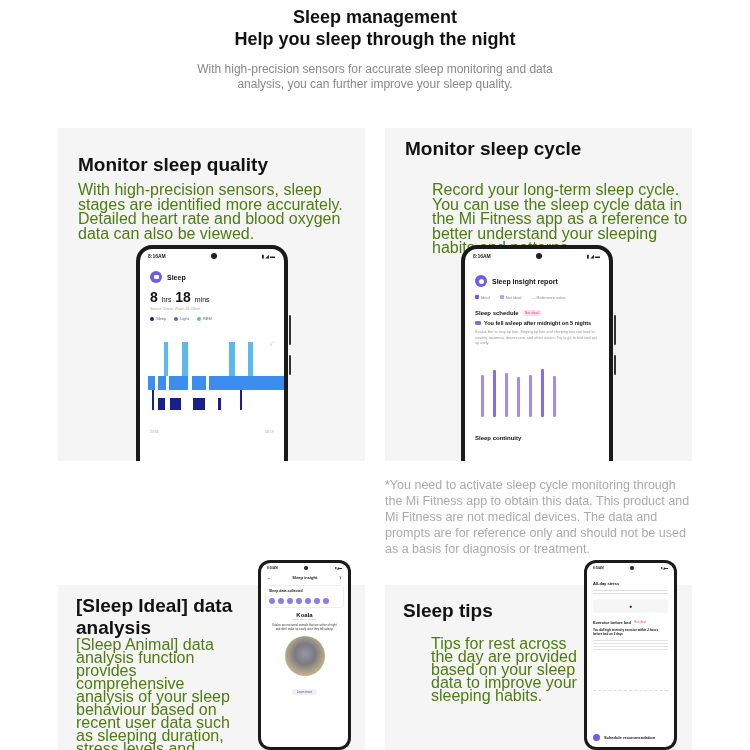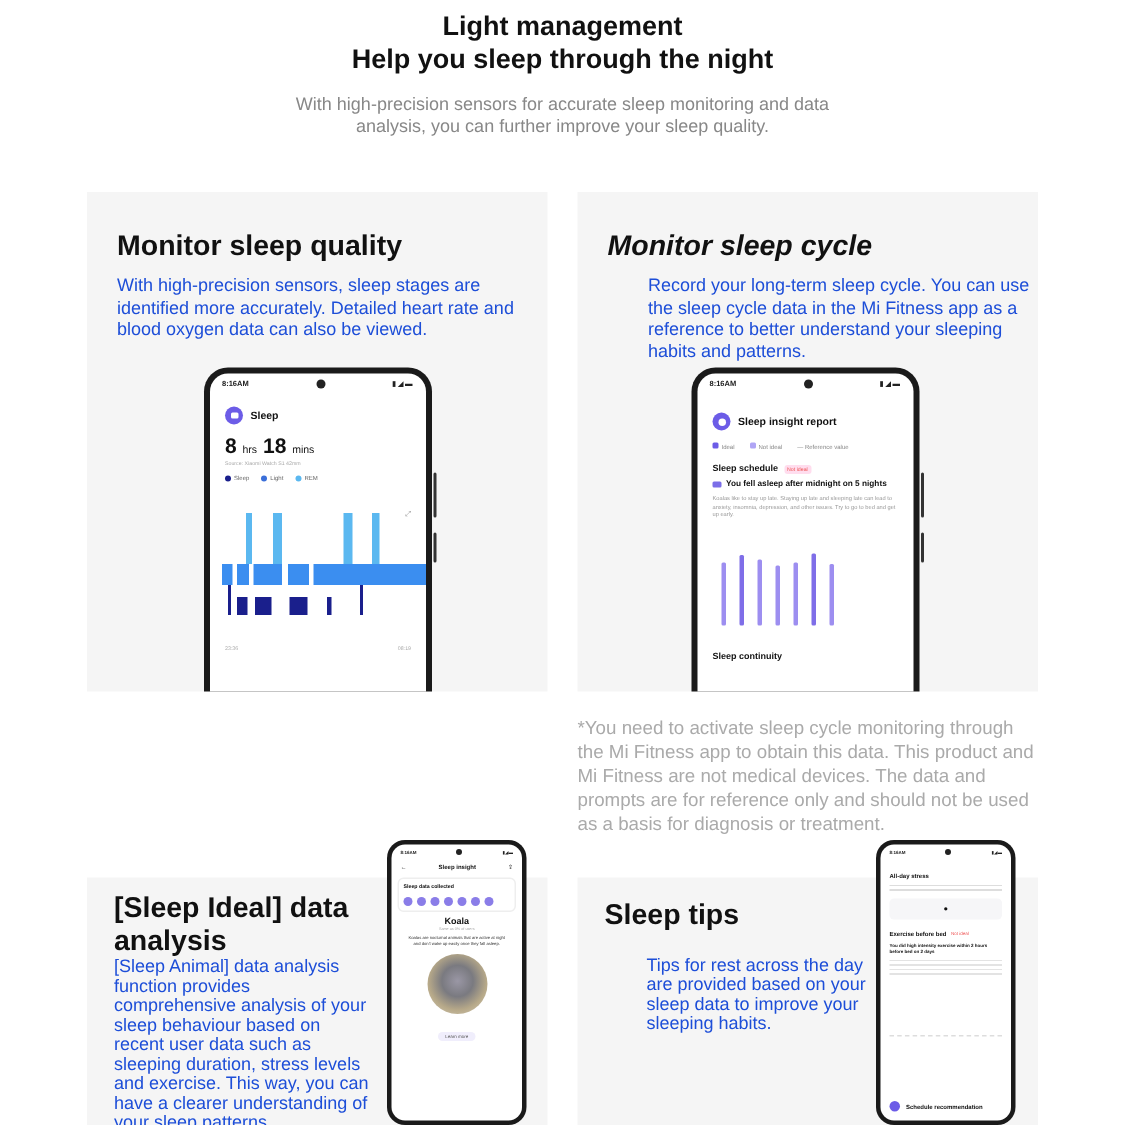--- a/index.html
+++ b/index.html
@@ -5,21 +5,21 @@
   * { box-sizing: border-box; margin: 0; padding: 0; }
   html, body { width: 750px; height: 750px; background: #ffffff; overflow: hidden; }
   body { font-family: "Liberation Sans", "DejaVu Sans", sans-serif; color: #111; position: relative; }
 
   .header { position: absolute; top: 6px; left: 0; width: 750px; text-align: center; }
   .header h1 { font-size: 18px; line-height: 22px; font-weight: bold; color: #111; }
   .header p { margin-top: 12px; font-size: 12px; line-height: 15px; color: #888; padding: 0 185px; }
 
   .card { position: absolute; background: #f5f5f5; overflow: hidden; }
   .card-title { position: absolute; font-size: 19px; font-weight: bold; color: #111; line-height: 22px; }
-  .card-desc { position: absolute; font-size: 12px; line-height: 14.5px; color: #1d4ed8; }
+  .card-desc { position: absolute; font-size: 16px; line-height: 14.5px; color: #4d7c0f; }
 
   .phone { position: absolute; background: #1a1a1a; border-radius: 16px; padding: 4px; }
   .screen { width: 100%; height: 100%; background: #fff; border-radius: 12px; overflow: hidden; position: relative; }
   .status { display: flex; justify-content: space-between; align-items: center; padding: 4px 8px; font-size: 5px; color: #222; font-weight: bold; }
   .camera { width: 6px; height: 6px; border-radius: 50%; background: #222; }
   .status-icons { font-size: 5px; letter-spacing: 1px; }
   .side-btn { position: absolute; right: -3px; width: 2px; background: #333; border-radius: 1px; }
 
   .app-head { display: flex; align-items: center; gap: 5px; padding: 8px 10px 4px; }
   .app-icon { width: 12px; height: 12px; border-radius: 50%; background: #6c5ce7; display: flex; align-items: center; justify-content: center; }
@@ -47,21 +47,21 @@
   .bars { position: relative; height: 60px; margin: 8px 10px 0; display: flex; gap: 9px; align-items: flex-end; padding-left: 6px; }
   .bars span { width: 3px; background: #9d8ef0; border-radius: 1px; }
 
   .disclaimer { position: absolute; left: 385px; top: 477px; width: 310px; font-size: 12.5px; line-height: 16px; color: #aaa; }
 </style>
 </head>
 <body>
 
 <div class="header">
   <h1>
-    <div>Light management</div>
+    <div>Sleep management</div>
     <div>Help you sleep through the night</div>
   </h1>
   <p>With high-precision sensors for accurate sleep monitoring and data analysis, you can further improve your sleep quality.</p>
 </div>
 
 <div class="card" style="left:58px; top:128px; width:307px; height:333px;">
   <div class="card-title" style="left:20px; top:26px;">Monitor sleep quality</div>
   <div class="card-desc" style="left:20px; top:55px; width:265px;">With high-precision sensors, sleep stages are identified more accurately. Detailed heart rate and blood oxygen data can also be viewed.</div>
 
   <div class="phone" style="left:78px; top:117px; width:152px; height:240px;">
@@ -115,21 +115,21 @@
       </div>
       <div class="axis">
         <span>23:36</span>
         <span>08:19</span>
       </div>
     </div>
   </div>
 </div>
 
 <div class="card" style="left:385px; top:128px; width:307px; height:333px;">
-  <div class="card-title" style="left:20px; top:26px;font-style:italic;">Monitor sleep cycle</div>
+  <div class="card-title" style="left:20px; top:10px;">Monitor sleep cycle</div>
   <div class="card-desc" style="left:20px; top:55px; width:270px;margin-left:27px;">Record your long-term sleep cycle. You can use the sleep cycle data in the Mi Fitness app as a reference to better understand your sleeping habits and patterns.</div>
 
   <div class="phone" style="left:76px; top:117px; width:152px; height:240px;">
     <div class="side-btn" style="top:70px; height:30px;"></div>
     <div class="side-btn" style="top:110px; height:20px;"></div>
     <div class="screen">
       <div class="status">
         <span>8:16AM</span>
         <span class="camera"></span>
         <span class="status-icons">▮◢▬</span>

